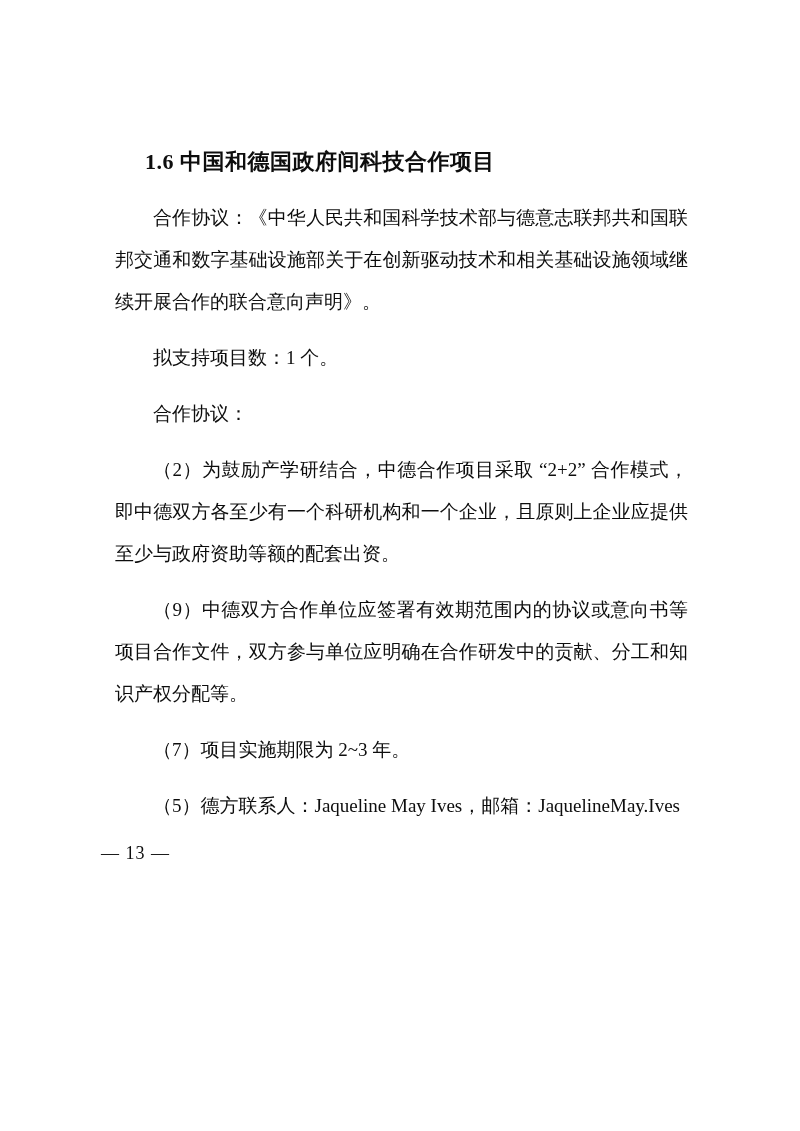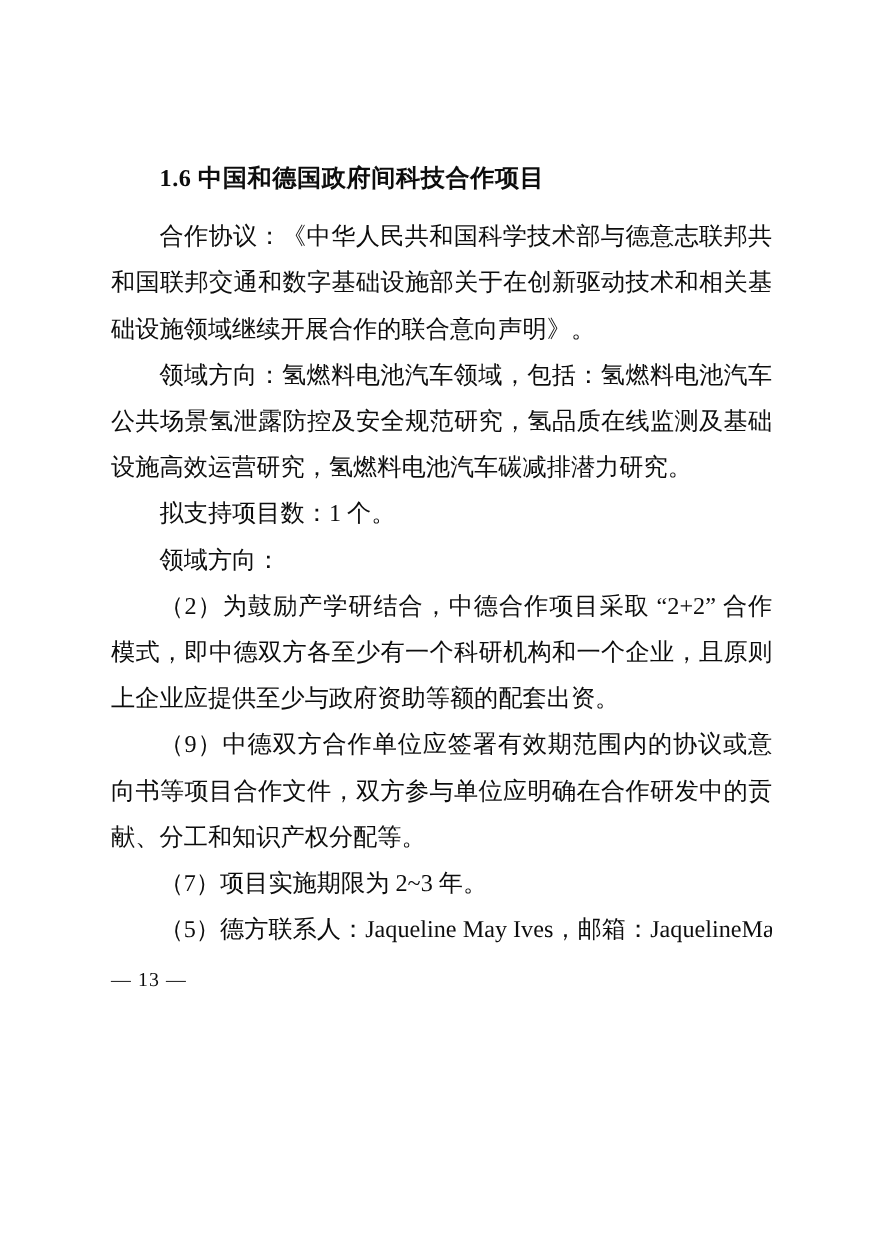--- a/index.html
+++ b/index.html
@@ -32,23 +32,23 @@
   }
   .heading {
     font-size: 22px;
     line-height: 42px;
     font-weight: bold;
     margin: 0 0 11px 0;
     text-indent: 2em;
     letter-spacing: 0.5px;
   }
   .para {
-    font-size: 22px;
+    font-size: 19px;
     line-height: 42px;
-    margin: 0;
+    margin: 14px;
     text-align: justify;
     text-justify: inter-character;
     text-indent: 2em;
     word-break: break-all;
   }
   .para.clip {
     white-space: nowrap;
     overflow: hidden;
     text-align: left;
   }
@@ -61,22 +61,21 @@
     letter-spacing: 1px;
   }
 </style>
 </head>
 <body>
 
 <div class="page">
   <div class="content">
     <h1 class="heading">1.6 中国和德国政府间科技合作项目</h1>
     <p class="para">合作协议：《中华人民共和国科学技术部与德意志联邦共和国联邦交通和数字基础设施部关于在创新驱动技术和相关基础设施领域继续开展合作的联合意向声明》。</p>
-    <p class="para">领域方向：氢燃料电池汽车领域，包括：氢燃料电池汽车公共场景氢泄露防控及安全规范研究，氢品质在线监测及基础设施高效运营研究，氢燃料电池汽车碳减排潜力研究。</p>
     <p class="para">拟支持项目数：1 个。</p>
-    <p class="para">领域方向：</p>
+    <p class="para">合作协议：</p>
     <p class="para">（2）为鼓励产学研结合，中德合作项目采取 “2+2” 合作模式，即中德双方各至少有一个科研机构和一个企业，且原则上企业应提供至少与政府资助等额的配套出资。</p>
     <p class="para">（9）中德双方合作单位应签署有效期范围内的协议或意向书等项目合作文件，双方参与单位应明确在合作研发中的贡献、分工和知识产权分配等。</p>
     <p class="para">（7）项目实施期限为 2~3 年。</p>
     <p class="para clip">（5）德方联系人：Jaqueline May Ives，邮箱：JaquelineMay.Ives</p>
     <div class="page-number">— 13 —</div>
   </div>
 </div>
 
 </body></html>

